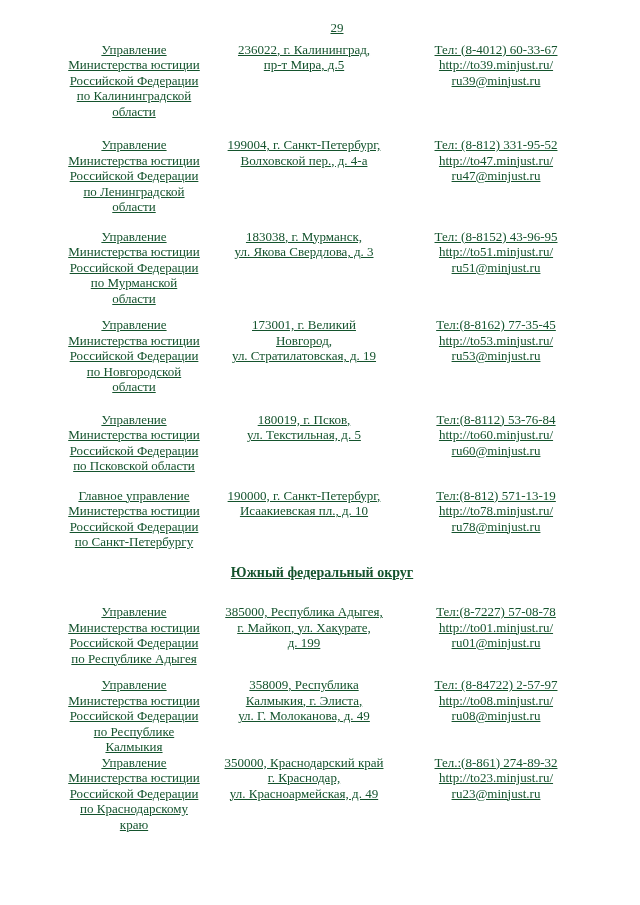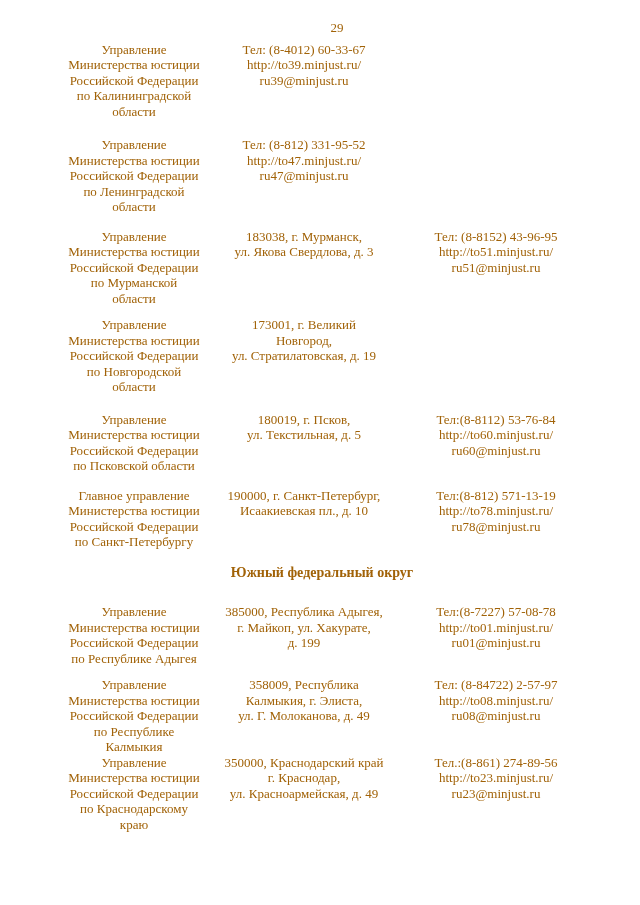--- a/index.html
+++ b/index.html
@@ -8,21 +8,22 @@
     padding: 0;
     background: #ffffff;
   }
   .page {
     position: relative;
     width: 640px;
     height: 905px;
     background: #ffffff;
     overflow: hidden;
     font-family: "Liberation Serif", "DejaVu Serif", serif;
-    color: #a16207;
+    color: #14532d;
+    text-decoration: underline;
   }
   .page-number {
     margin: 20px 0 6px 0;
     text-align: center;
     position: relative;
     left: 17px;
     font-size: 13px;
     line-height: 15.5px;
   }
   .table {
@@ -65,31 +66,35 @@
   <div class="page-number">29</div>
 
   <div class="table">
 
     <div class="row mb18">
       <div class="cell">Управление
 Министерства юстиции
 Российской Федерации
 по Калининградской
 области</div>
+      <div class="cell">236022, г. Калининград,
+пр-т Мира, д.5</div>
       <div class="cell">Тел: (8-4012) 60-33-67
 http://to39.minjust.ru/
 ru39@minjust.ru</div>
     </div>
 
     <div class="row mb14">
       <div class="cell">Управление
 Министерства юстиции
 Российской Федерации
 по Ленинградской
 области</div>
+      <div class="cell">199004, г. Санкт-Петербург,
+Волховской пер., д. 4-а</div>
       <div class="cell">Тел: (8-812) 331-95-52
 http://to47.minjust.ru/
 ru47@minjust.ru</div>
     </div>
 
     <div class="row mb11">
       <div class="cell">Управление
 Министерства юстиции
 Российской Федерации
 по Мурманской
@@ -103,20 +108,23 @@
 
     <div class="row mb17">
       <div class="cell">Управление
 Министерства юстиции
 Российской Федерации
 по Новгородской
 области</div>
       <div class="cell">173001, г. Великий
 Новгород,
 ул. Стратилатовская, д. 19</div>
+      <div class="cell">Тел:(8-8162) 77-35-45
+http://to53.minjust.ru/
+ru53@minjust.ru</div>
     </div>
 
     <div class="row mb14">
       <div class="cell">Управление
 Министерства юстиции
 Российской Федерации
 по Псковской области</div>
       <div class="cell">180019, г. Псков,
 ул. Текстильная, д. 5</div>
       <div class="cell">Тел:(8-8112) 53-76-84
@@ -167,19 +175,19 @@
 
     <div class="row mb0">
       <div class="cell">Управление
 Министерства юстиции
 Российской Федерации
 по Краснодарскому
 краю</div>
       <div class="cell">350000, Краснодарский край
 г. Краснодар,
 ул. Красноармейская, д. 49</div>
-      <div class="cell">Тел.:(8-861) 274-89-56
+      <div class="cell">Тел.:(8-861) 274-89-32
 http://to23.minjust.ru/
 ru23@minjust.ru</div>
     </div>
 
   </div>
 </div>
 
 </body></html>

